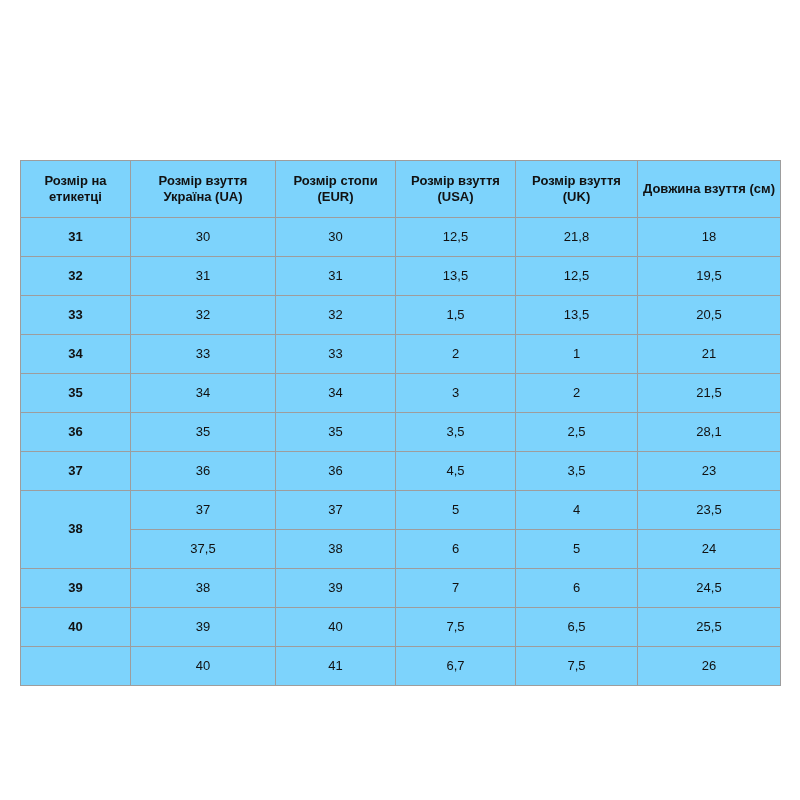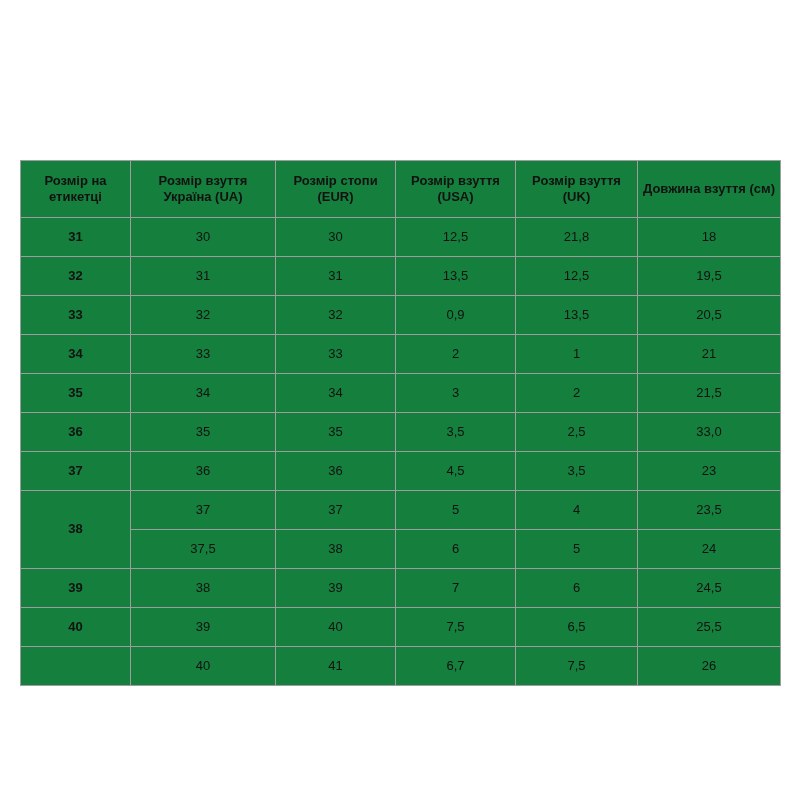--- a/index.html
+++ b/index.html
@@ -23,21 +23,21 @@
   .table-wrap {
     position: absolute;
     left: 20px;
     top: 160px;
     width: 760px;
   }
   table.size-table {
     border-collapse: collapse;
     table-layout: fixed;
     width: 760px;
-    background: #15803d;
+    background: #7dd3fc;
   }
   table.size-table td,
   table.size-table th {
     border: 1px solid #9d9d9d;
     text-align: center;
     vertical-align: middle;
     font-size: 13px;
     color: #111111;
     padding: 0 4px;
     line-height: 1.25;
@@ -100,21 +100,21 @@
           <td>31</td>
           <td>31</td>
           <td>13,5</td>
           <td>12,5</td>
           <td>19,5</td>
         </tr>
         <tr>
           <td class="label-col">33</td>
           <td>32</td>
           <td>32</td>
-          <td>0,9</td>
+          <td>1,5</td>
           <td>13,5</td>
           <td>20,5</td>
         </tr>
         <tr>
           <td class="label-col">34</td>
           <td>33</td>
           <td>33</td>
           <td>2</td>
           <td>1</td>
           <td>21</td>
@@ -126,21 +126,21 @@
           <td>3</td>
           <td>2</td>
           <td>21,5</td>
         </tr>
         <tr>
           <td class="label-col">36</td>
           <td>35</td>
           <td>35</td>
           <td>3,5</td>
           <td>2,5</td>
-          <td>33,0</td>
+          <td>28,1</td>
         </tr>
         <tr>
           <td class="label-col">37</td>
           <td>36</td>
           <td>36</td>
           <td>4,5</td>
           <td>3,5</td>
           <td>23</td>
         </tr>
         <tr>

